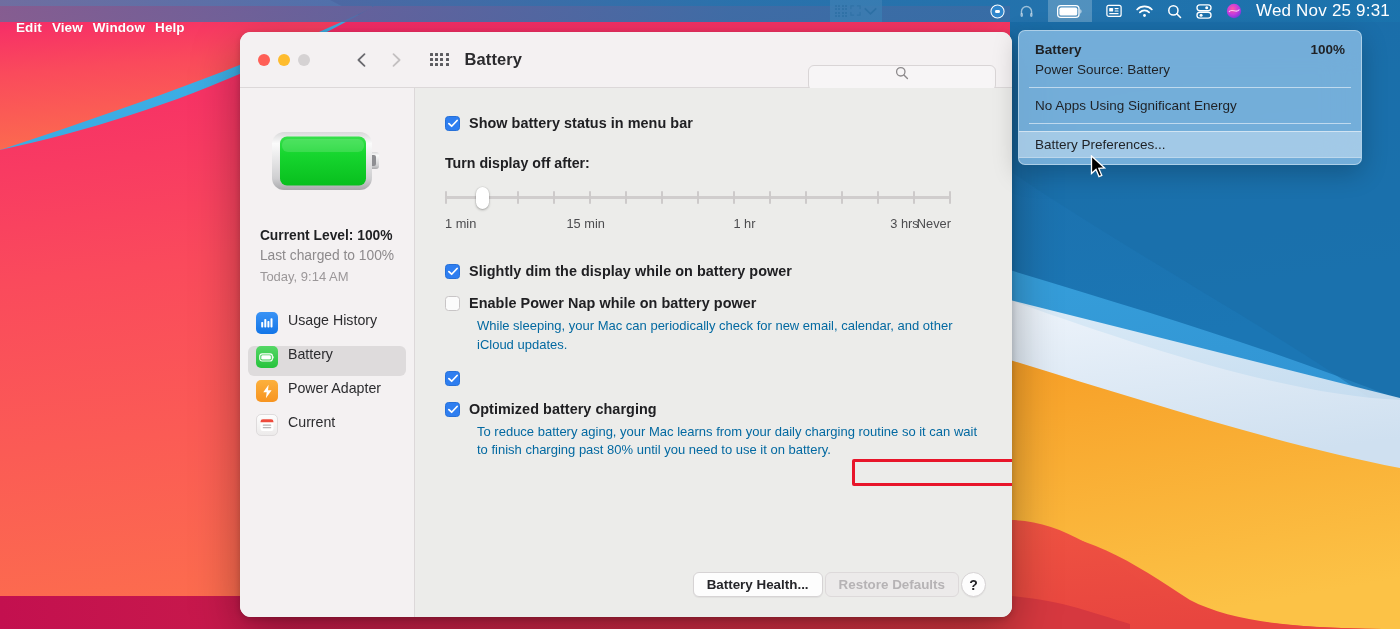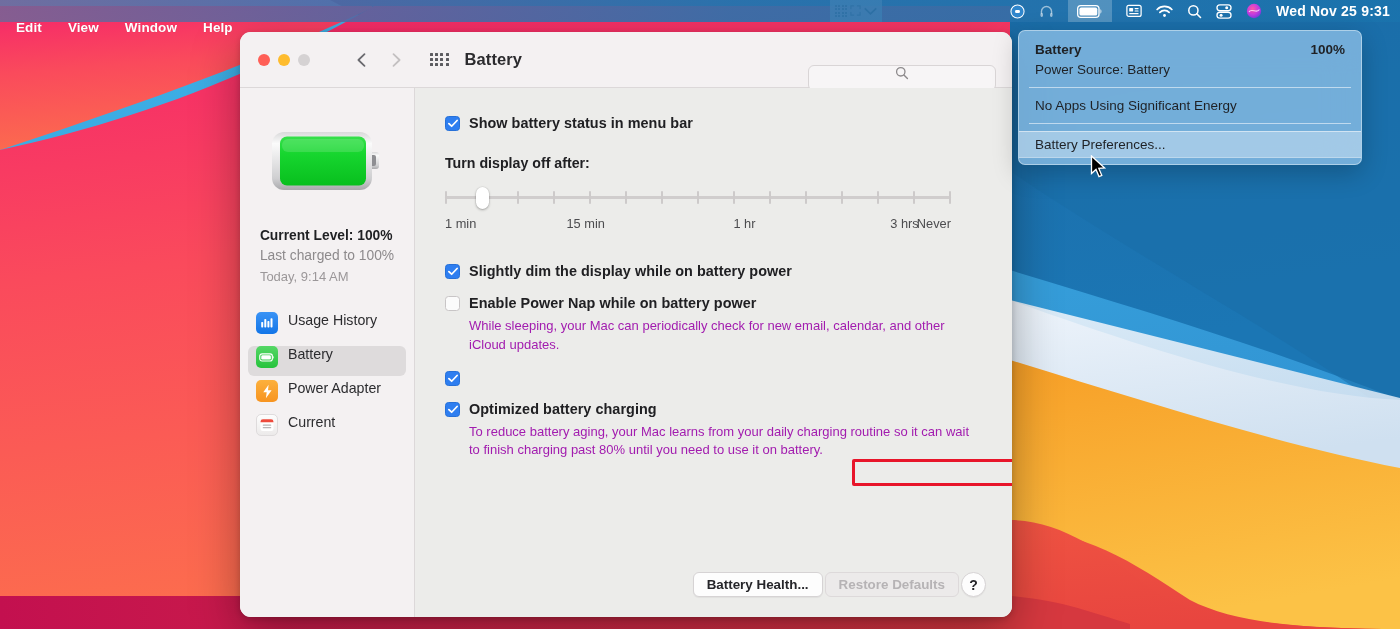--- a/index.html
+++ b/index.html
@@ -26,24 +26,24 @@
     background: linear-gradient(to right,
         rgba(118,100,150,0.88) 0%,
         rgba(86,103,162,0.88) 22%,
         rgba(44,114,172,0.90) 52%,
         rgba(26,115,173,0.92) 100%);
     display: flex; align-items: center;
     z-index: 60;
     font-size: 13px;
     color: #ffffff;
   }
-  #menubar .menus { display: flex; align-items: center; margin-left: 16px; gap: 26px; margin-top: 32px; }
+  #menubar .menus { display: flex; align-items: center; margin-left: 16px; gap: 10px; margin-top: 32px; }
   #menubar .menus .mi { font-weight: 600; font-size: 13.5px; letter-spacing: .1px; text-shadow: 0 0 1px rgba(0,0,0,.18); }
   #menubar .right { margin-left: auto; display: flex; align-items: center; gap: 14px; padding-right: 10px; }
-  #menubar .clock { font-size: 14px; font-weight: 700; letter-spacing: .2px; white-space: nowrap; }
+  #menubar .clock { font-size: 17px; font-weight: 400; letter-spacing: .2px; white-space: nowrap; }
 
   .mb-icon { display: flex; align-items: center; justify-content: center; }
 
   
   #mb-widget {
     position: absolute; left: 830px; top: 0px;
     height: 22px; width: 52px;
     background: rgba(245,243,245,0.80);
     display: flex; align-items: center; justify-content: center; gap: 3px;
   }
@@ -167,21 +167,21 @@
   .cbrow { display: flex; align-items: flex-start; gap: 9px; }
   .cb {
     width: 15px; height: 15px; flex: 0 0 15px;
     border-radius: 3.5px;
     margin-top: 2px;
     display: flex; align-items: center; justify-content: center;
   }
   .cb.on { background: #2e7ef0; border: 1px solid #2670d8; }
   .cb.off { background: #fbfbfb; border: 1px solid #c8c5c6; }
   .cb-label { font-size: 14.4px; color: #202023; font-weight: 600; letter-spacing: .05px; line-height: 1.3; }
-  .helptext { font-size: 13px; color: #a21caf; line-height: 1.45; margin: 4px 0 0 24px; max-width: 530px; }
+  .helptext { font-size: 13px; color: #0369a1; line-height: 1.45; margin: 4px 0 0 32px; max-width: 530px; }
 
   #slider-section { margin-top: 22px; }
   #slider-label { font-size: 14.2px; color: #202023; font-weight: 600; }
   #track-wrap { position: relative; margin-top: 16px; height: 22px; width: 506px; }
   #track { position: absolute; left: 0; top: 9px; width: 506px; height: 3px; background: #d0cdcd; border-radius: 2px; }
   .tick { position: absolute; top: 4px; width: 2px; height: 13px; background: #cdcaca; border-radius: 1px; }
   #thumb {
     position: absolute; top: 0px; left: 19px;
     width: 13px; height: 22px;
     background: #ffffff;

